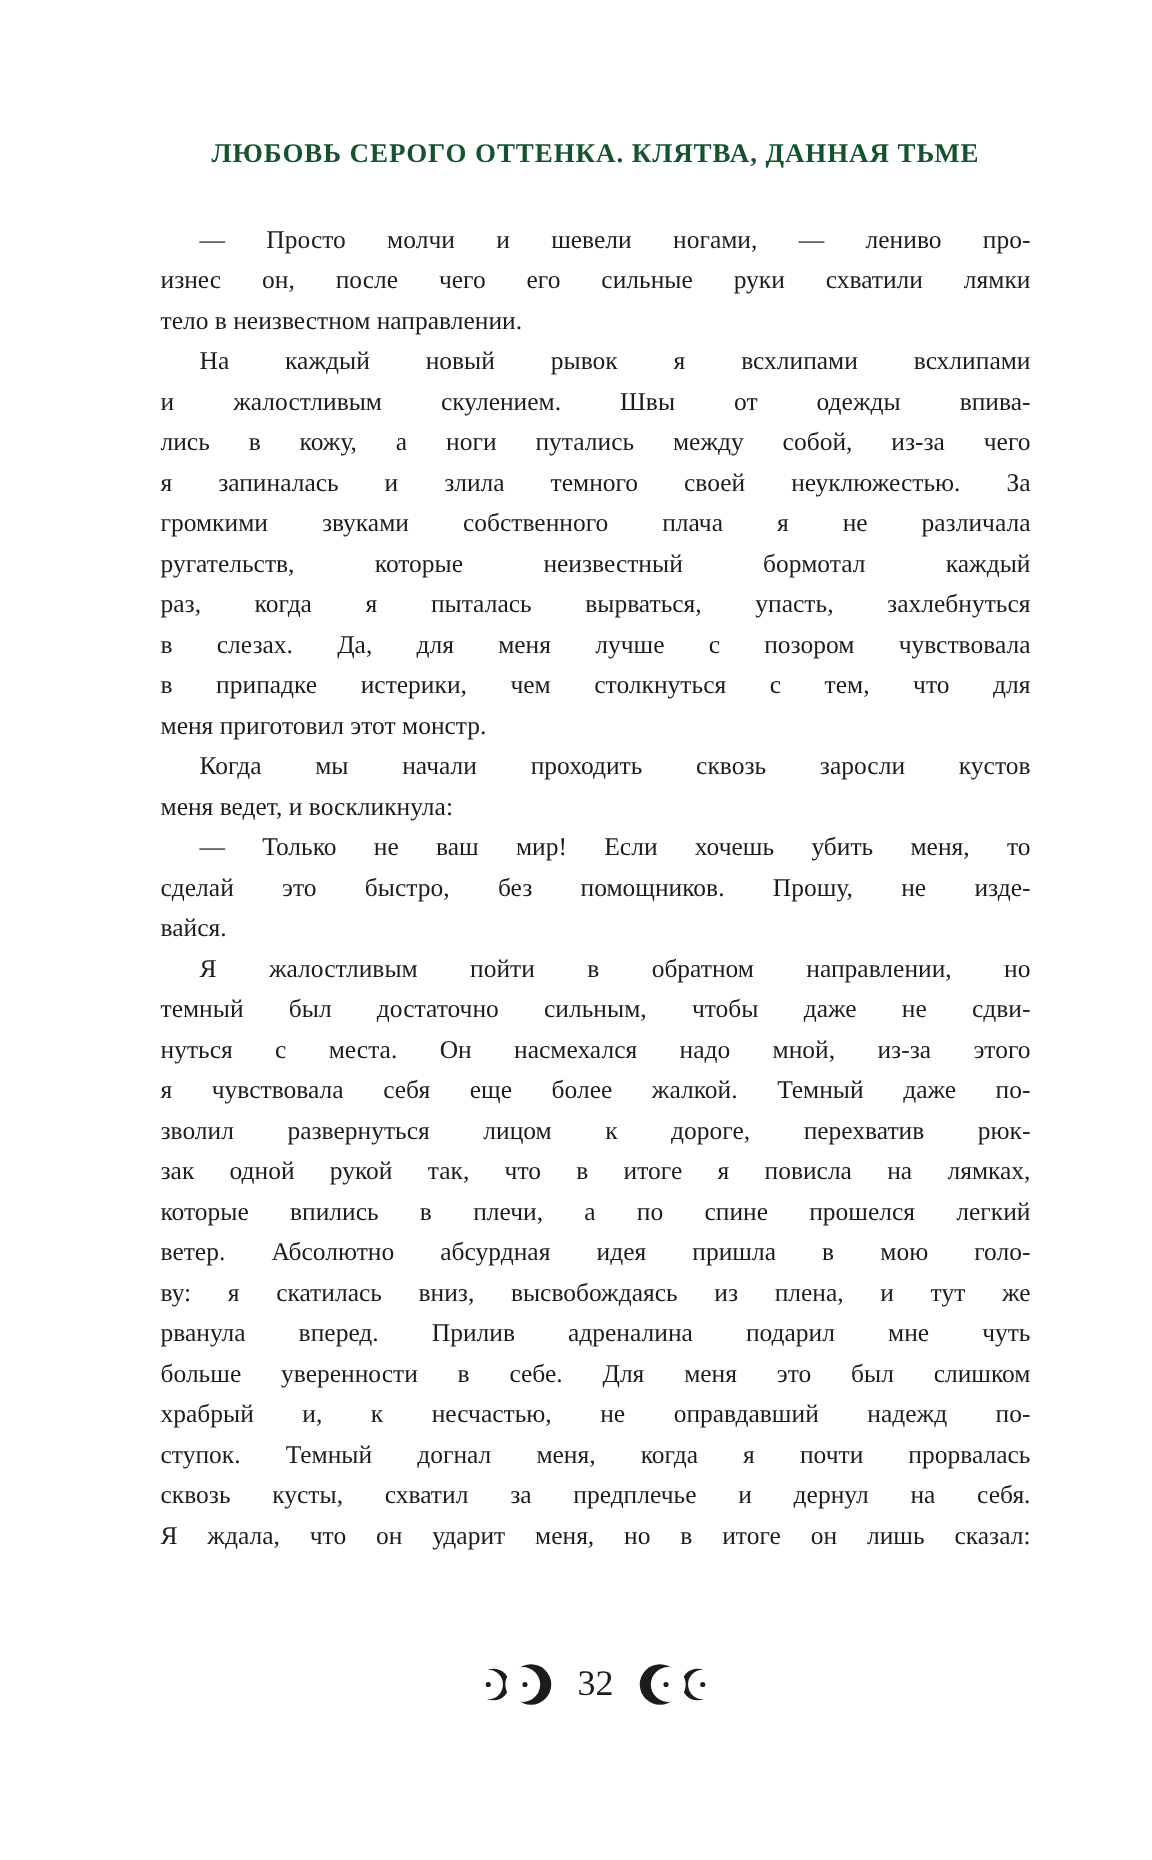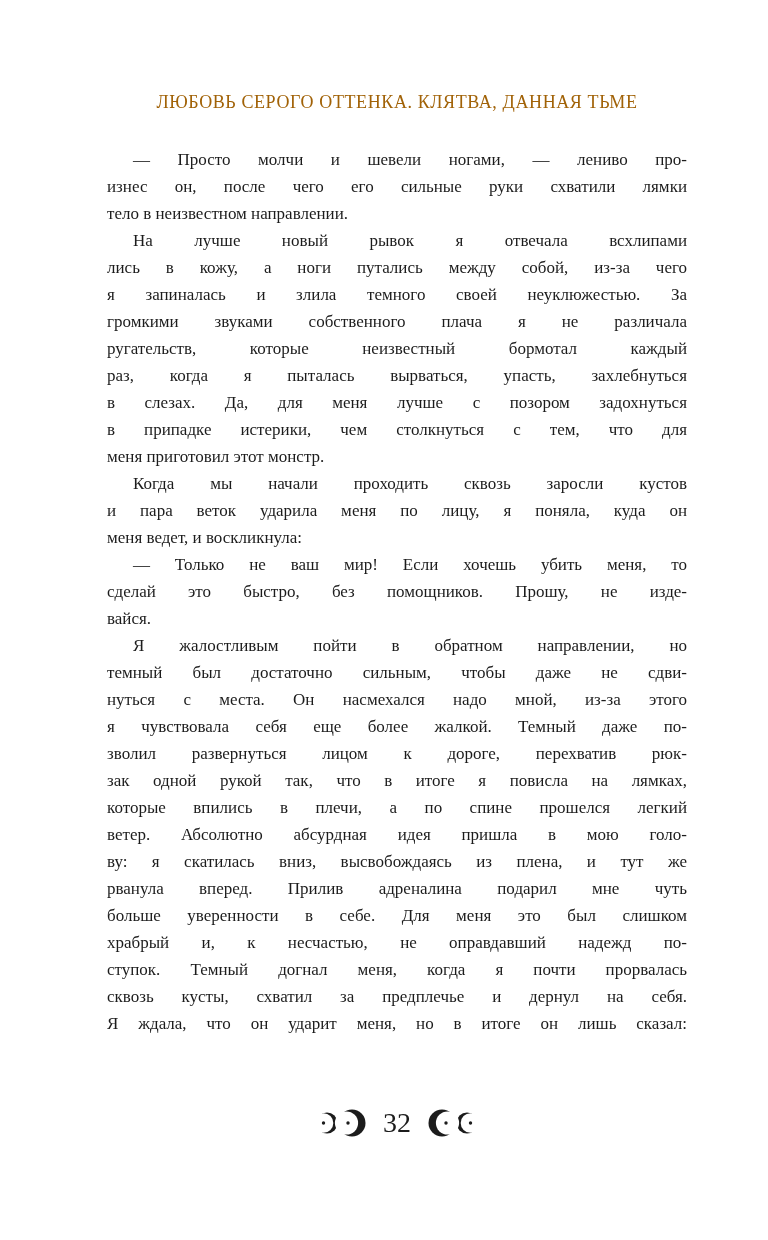--- a/index.html
+++ b/index.html
@@ -15,23 +15,23 @@
     font-family: "Liberation Serif", "DejaVu Serif", serif;
     overflow: hidden;
   }
   .running-head {
     position: absolute;
     top: 92px;
     left: 107px;
     width: 580px;
     text-align: center;
     font-size: 18px;
-    font-weight: 400;
+    font-weight: 700;
     letter-spacing: 0.6px;
-    color: #a16207;
+    color: #14532d;
     white-space: nowrap;
   }
   .body-text {
     position: absolute;
     top: 146px;
     left: 107px;
     width: 580px;
     font-size: 17px;
     line-height: 27px;
     color: #1c1c1c;
@@ -50,51 +50,51 @@
     top: 1106px;
     left: 107px;
     width: 580px;
     height: 34px;
     display: flex;
     justify-content: center;
     align-items: center;
     gap: 15px;
   }
   .page-number {
-    font-size: 28px;
+    font-size: 24px;
     color: #1c1c1c;
     line-height: 1;
     padding: 0 2px;
   }
   .ornament { display: inline-flex; align-items: center; }
   .ornament svg { display: block; }
   .ornament.mirrored svg { transform: scaleX(-1); }
 </style>
 </head>
 <body>
 
 <div class="page">
 
   <header class="running-head">ЛЮБОВЬ СЕРОГО ОТТЕНКА. КЛЯТВА, ДАННАЯ ТЬМЕ</header>
 
   <main class="body-text">
       <div class="line first">— Просто молчи и шевели ногами, — лениво про-</div>
       <div class="line">изнес он, после чего его сильные руки схватили лямки</div>
       <div class="line last">тело в неизвестном направлении.</div>
-      <div class="line first">На лучше новый рывок я отвечала всхлипами</div>
+      <div class="line first">На каждый новый рывок я всхлипами всхлипами</div>
+      <div class="line">и жалостливым скулением. Швы от одежды впива-</div>
       <div class="line">лись в кожу, а ноги путались между собой, из-за чего</div>
       <div class="line">я запиналась и злила темного своей неуклюжестью. За</div>
       <div class="line">громкими звуками собственного плача я не различала</div>
       <div class="line">ругательств, которые неизвестный бормотал каждый</div>
       <div class="line">раз, когда я пыталась вырваться, упасть, захлебнуться</div>
-      <div class="line">в слезах. Да, для меня лучше с позором задохнуться</div>
+      <div class="line">в слезах. Да, для меня лучше с позором чувствовала</div>
       <div class="line">в припадке истерики, чем столкнуться с тем, что для</div>
       <div class="line last">меня приготовил этот монстр.</div>
       <div class="line first">Когда мы начали проходить сквозь заросли кустов</div>
-      <div class="line">и пара веток ударила меня по лицу, я поняла, куда он</div>
       <div class="line last">меня ведет, и воскликнула:</div>
       <div class="line first">— Только не ваш мир! Если хочешь убить меня, то</div>
       <div class="line">сделай это быстро, без помощников. Прошу, не изде-</div>
       <div class="line last">вайся.</div>
       <div class="line first">Я жалостливым пойти в обратном направлении, но</div>
       <div class="line">темный был достаточно сильным, чтобы даже не сдви-</div>
       <div class="line">нуться с места. Он насмехался надо мной, из-за этого</div>
       <div class="line">я чувствовала себя еще более жалкой. Темный даже по-</div>
       <div class="line">зволил развернуться лицом к дороге, перехватив рюк-</div>
       <div class="line">зак одной рукой так, что в итоге я повисла на лямках,</div>

